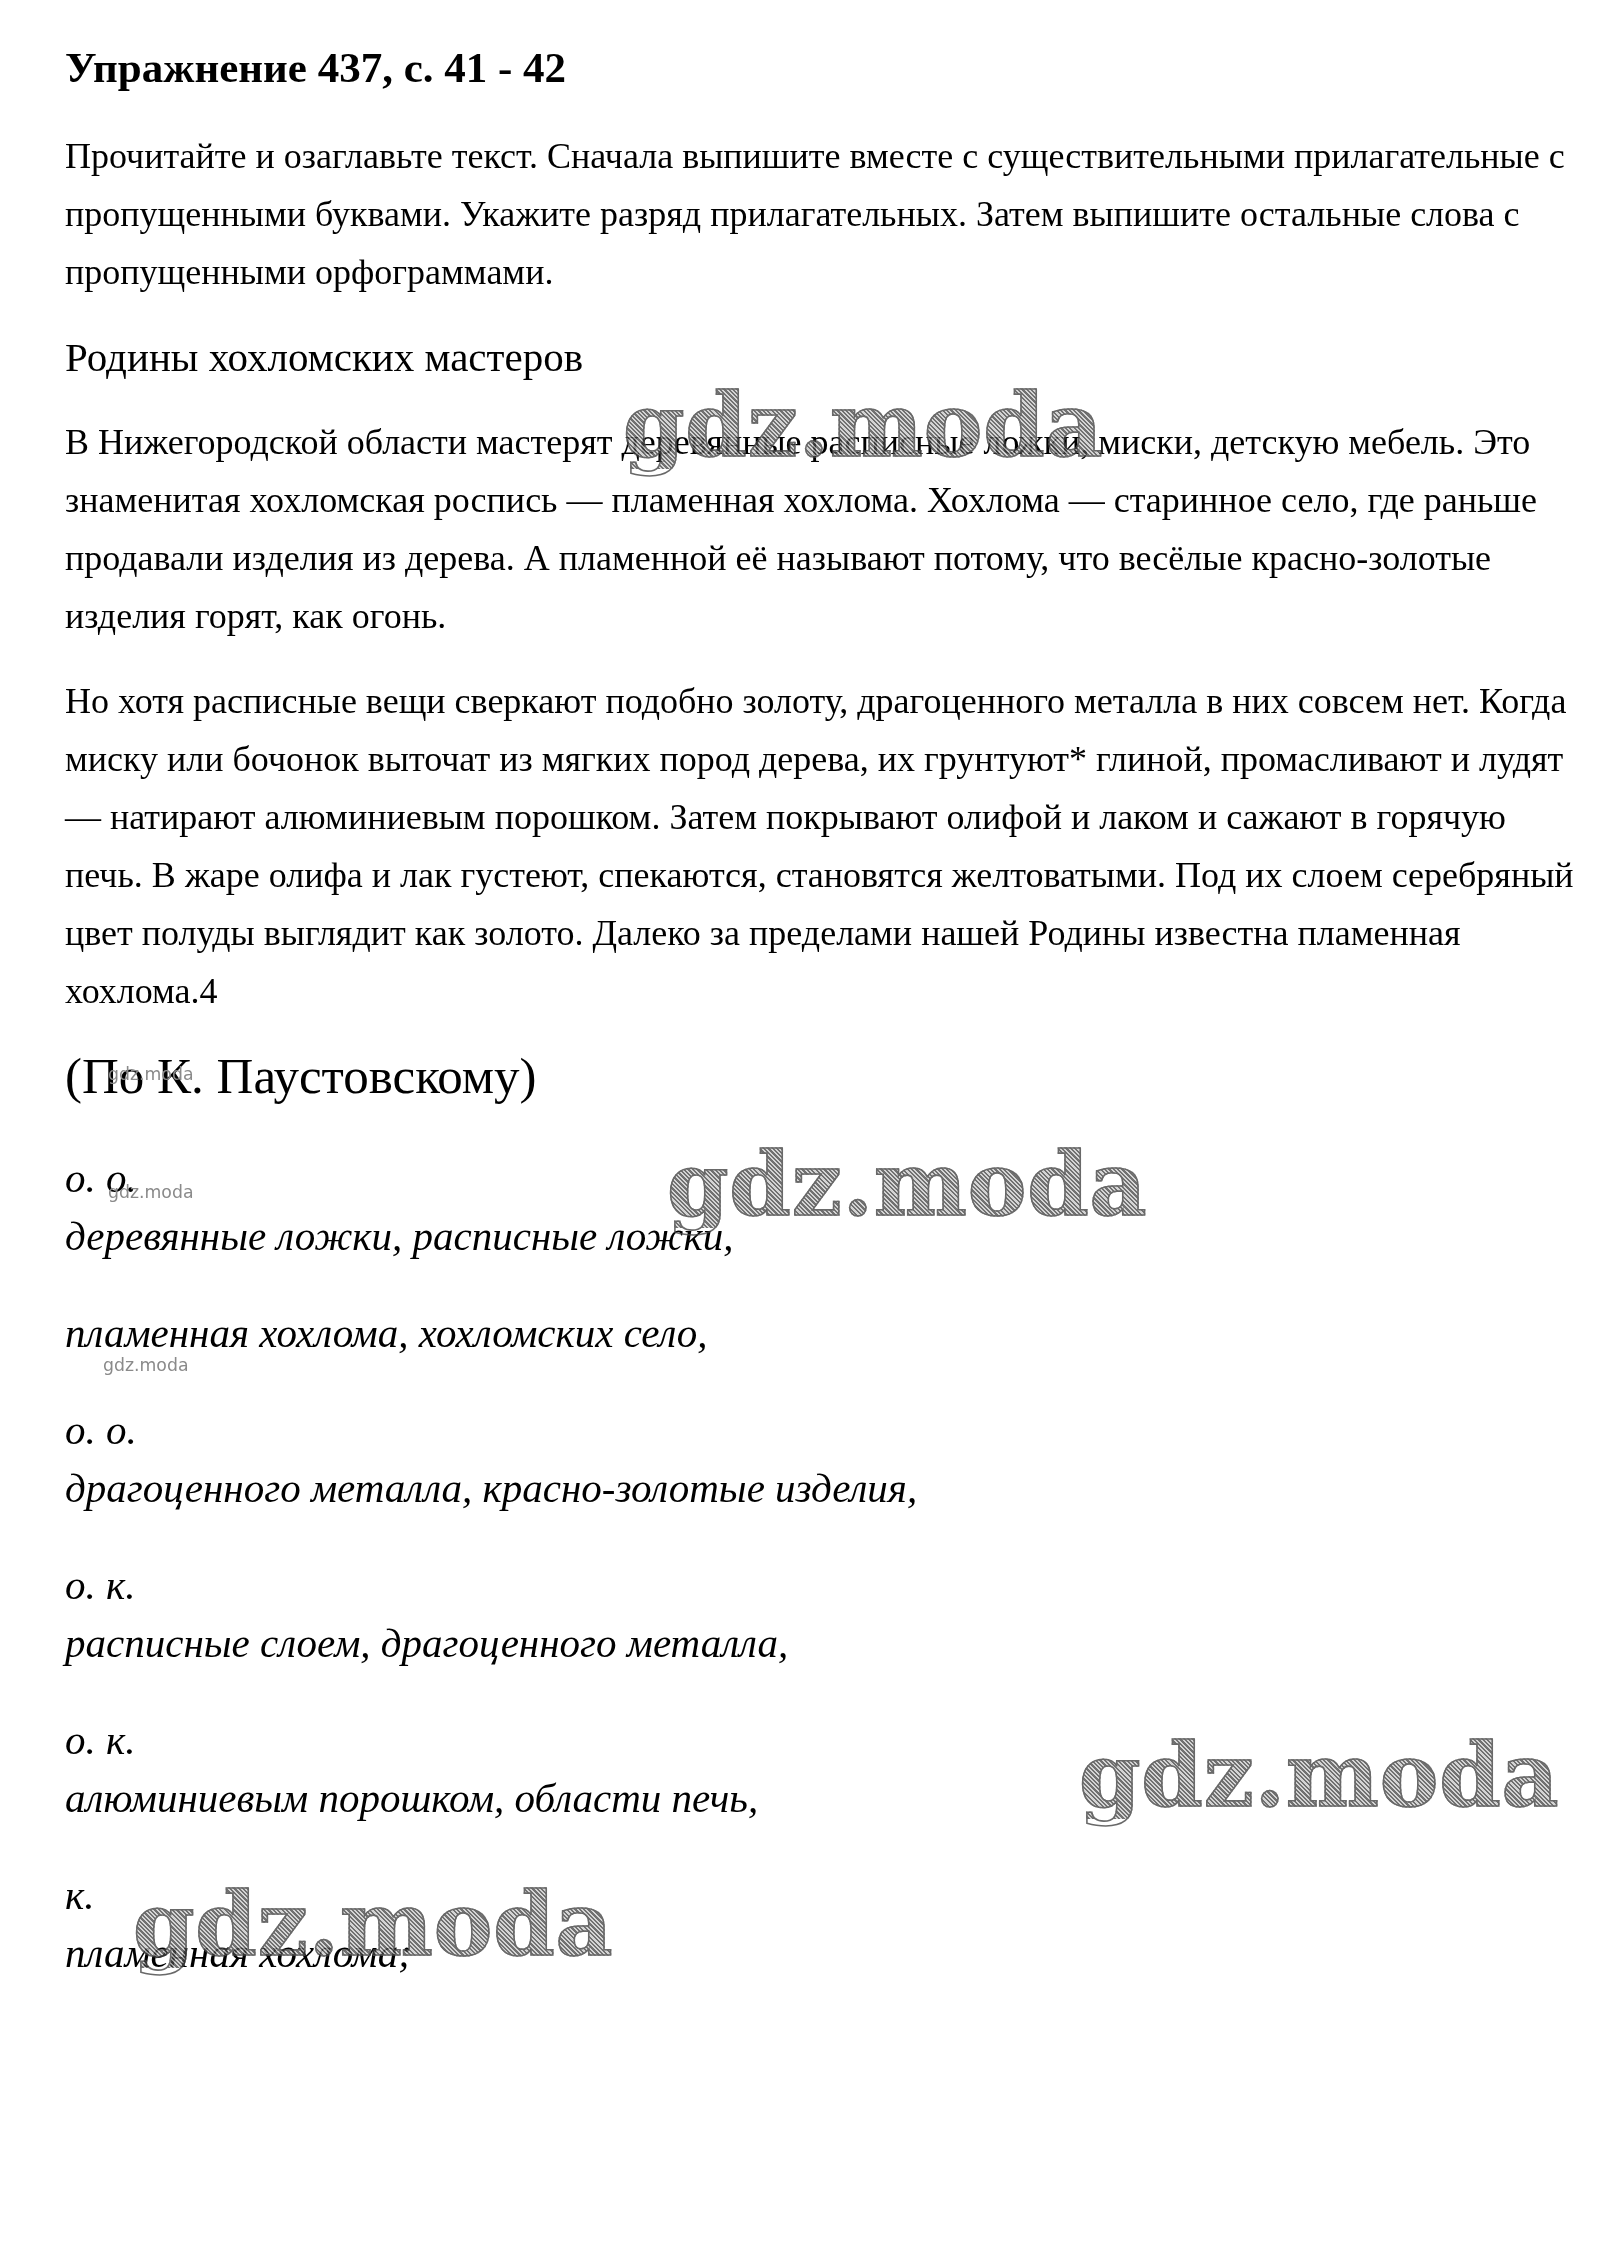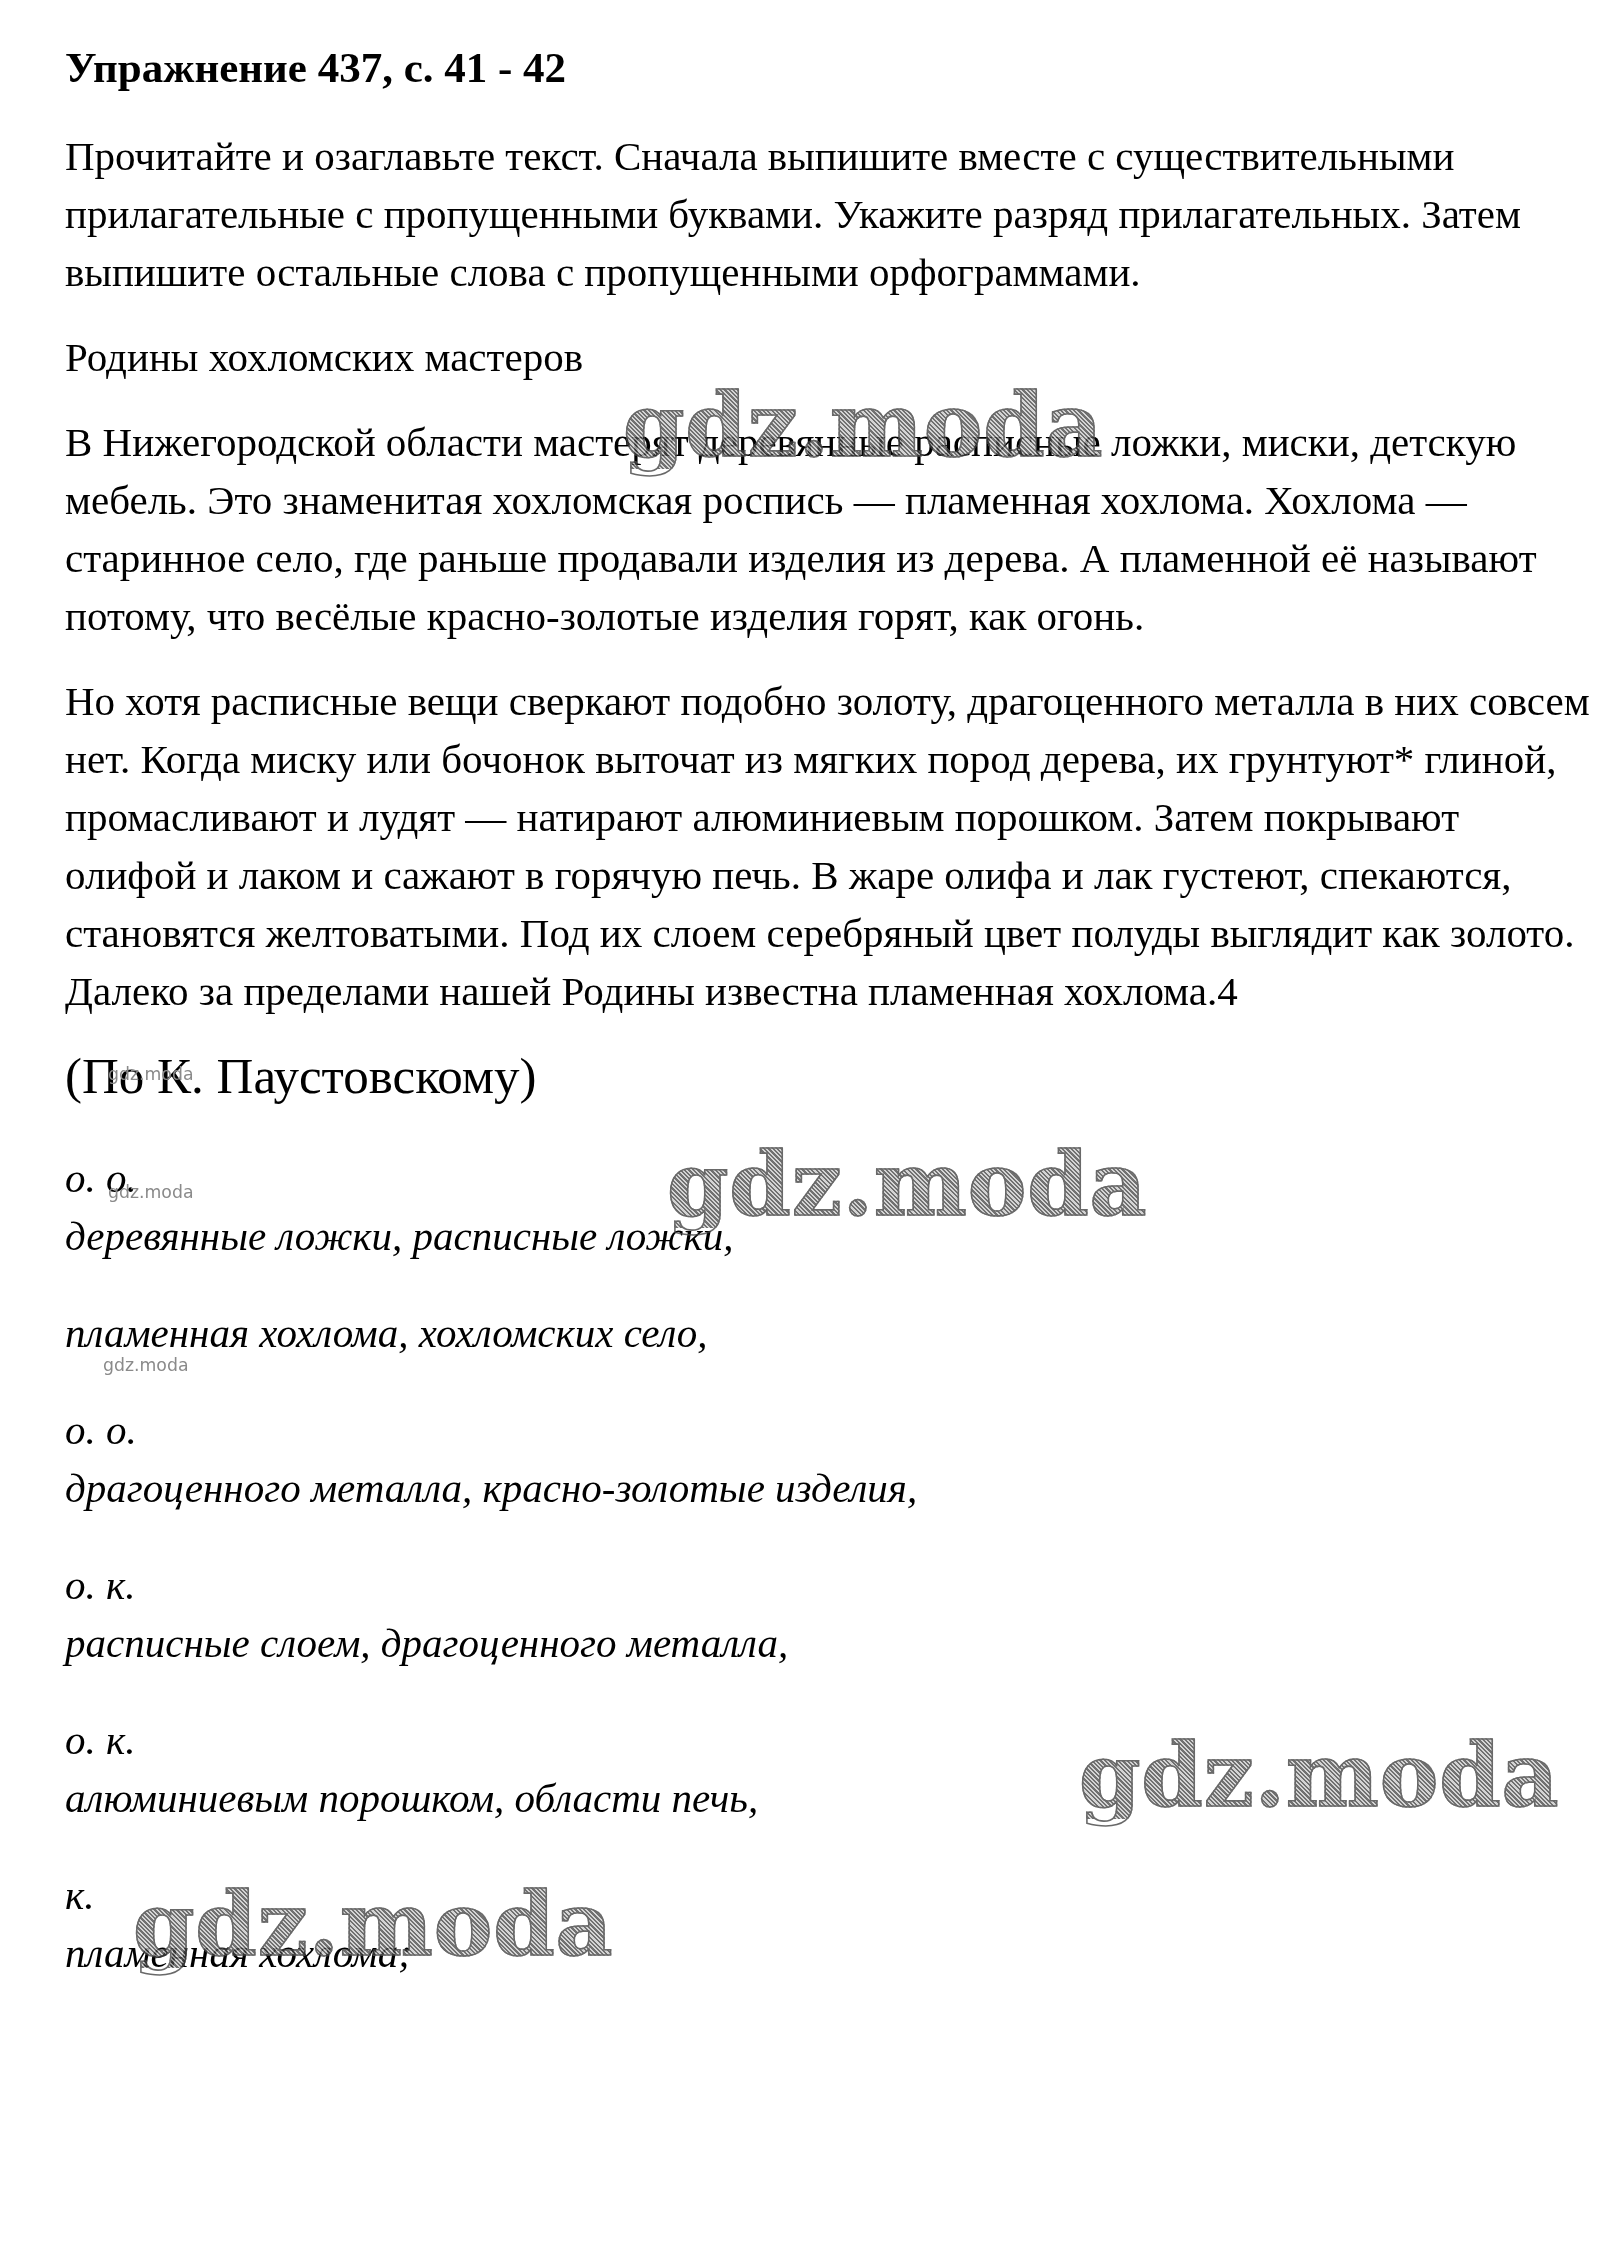--- a/index.html
+++ b/index.html
@@ -19,21 +19,21 @@
     overflow: hidden;
     margin-left: 15px;
   }
   .exercise-title {
     font-size: 43px;
     font-weight: bold;
     line-height: 58px;
     margin: 0 0 30px 0;
   }
   .para {
-    font-size: 41px;
+    font-size: 36px;
     line-height: 58px;
     margin: 0 0 27px 0;
     max-width: 1527px;
   }
   .text-title {
     font-size: 41px;
     line-height: 58px;
     margin: 0 0 27px 0;
   }
   .attribution {

